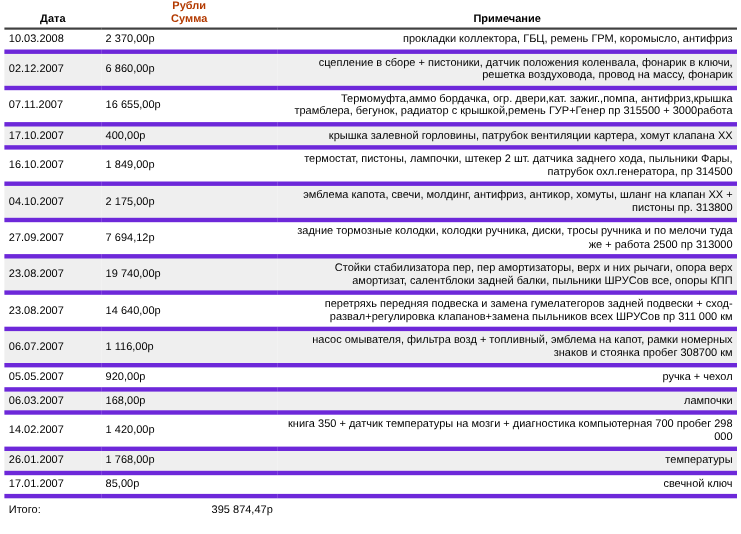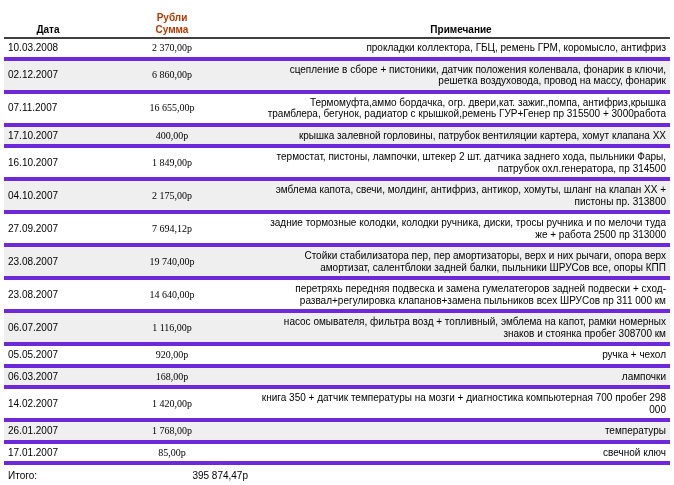--- a/index.html
+++ b/index.html
@@ -13,21 +13,21 @@
     font-family: "Liberation Sans", sans-serif;
     font-size: 10px;
     color: #000000;
     overflow: hidden;
   }
   .page {
     position: relative;
     width: 674px;
     height: 485px;
     box-sizing: border-box;
-    padding: 12px 4px;
+    padding: 0 4px;
   }
   table.report {
     width: 100%;
     border-collapse: collapse;
     table-layout: fixed;
   }
   table.report col.c-date { width: 88px; }
   table.report col.c-sum  { width: 160px; }
   table.report col.c-note { width: 418px; }
 
@@ -55,21 +55,21 @@
 
   tbody tr td {
     border-bottom: 4px solid #6d28d9;
     padding: 3px 4px 3px 4px;
     vertical-align: middle;
     line-height: 11.5px;
     font-size: 10px;
   }
   tbody tr.alt td { background: #efefef; }
   td.date { text-align: left; white-space: nowrap; }
-  td.sum  { text-align: center; white-space: nowrap; font-family: Liberation Serif, serif; }
+  td.sum  { text-align: left; white-space: nowrap; }
   td.note { text-align: right; }
 
   tfoot td {
     padding: 5px 4px 3px 4px;
     font-size: 10px;
     border-top: 1px solid #7f1d1d;
   }
   tfoot .t-label { text-align: left; font-weight: normal; }
   tfoot .t-sum { text-align: right; }
   tfoot .t-pad { }

